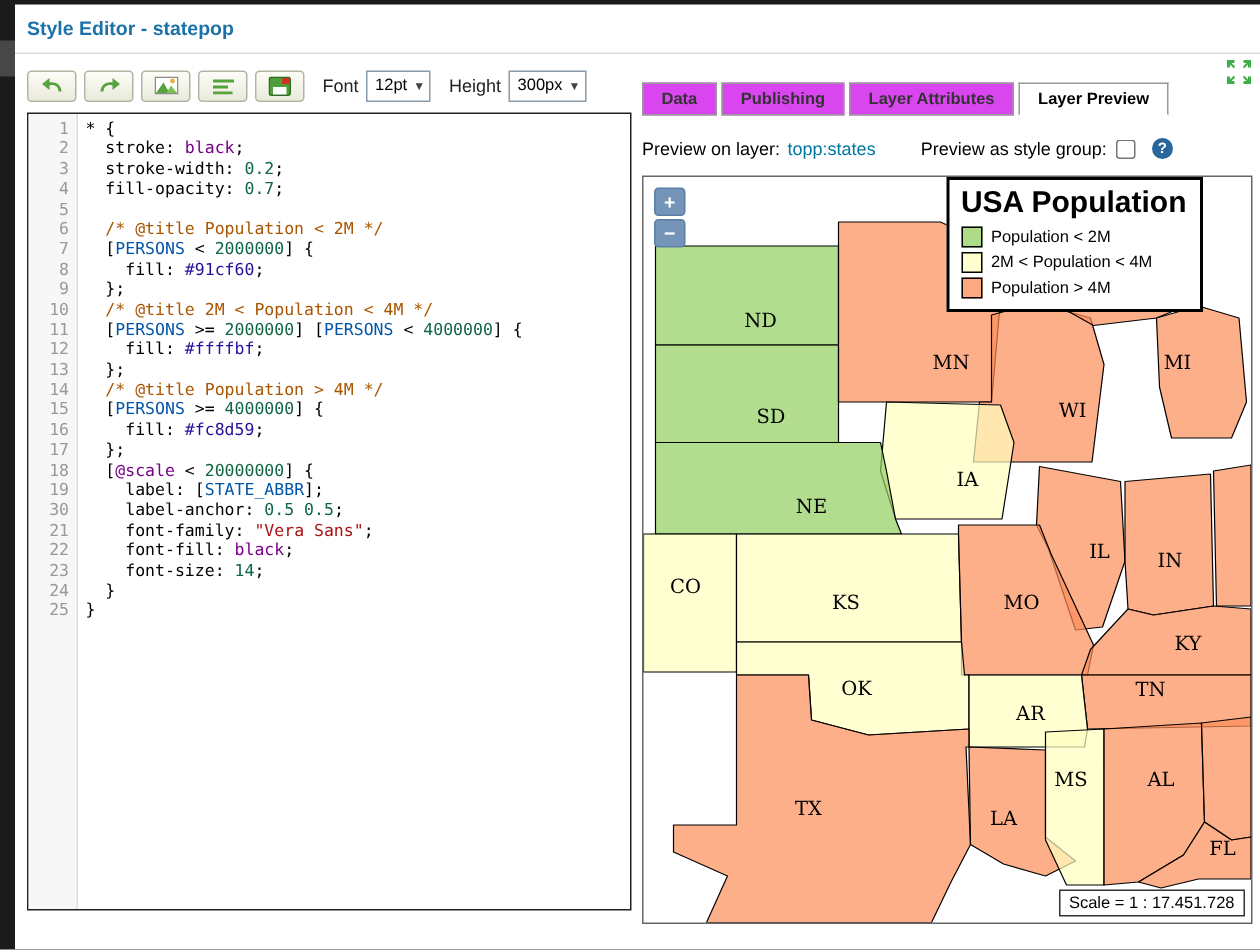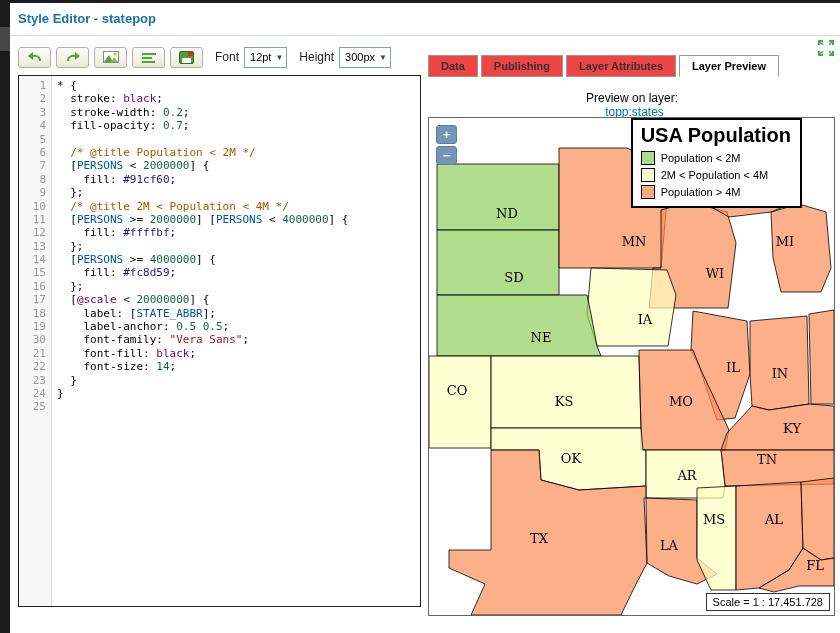--- a/index.html
+++ b/index.html
@@ -29,23 +29,23 @@
   .code{flex:1;font-family:"DejaVu Sans Mono",monospace;font-size:11px;color:#000;
         padding:3px 0 0 5px;cursor:text;}
   .code-line{height:13.4px;white-space:pre;}
   .t-com{color:#aa5500;margin-top:20px;} .t-kw{color:#770088;} .t-num{color:#116644;}
   .t-atom{color:#221199;} .t-attr{color:#0055aa;} .t-def{color:#770088;} .t-str{color:#aa1111;}
 
   
   .right-panel{position:absolute;left:428px;top:55px;width:408px;}
   .tabs{display:flex;gap:3px;align-items:flex-end;}
   .tab{height:22px;padding:0 12px;display:flex;align-items:center;font-size:11px;font-weight:bold;
-       color:#333;background:#ef4444;border:1px solid #999;cursor:pointer;box-sizing:border-box;}
+       color:#333;background:#d946ef;border:1px solid #999;cursor:pointer;box-sizing:border-box;}
   .tab.active{background:#fff;color:#000;border-bottom-color:#fff;}
-  .preview-row{margin-top:14px;display:flex;align-items:center;font-size:12px;height:16px;flex-direction:column;}
+  .preview-row{margin-top:14px;display:flex;align-items:center;font-size:12px;height:16px;}
   .layer-link{color:#0076a1;margin-left:5px;cursor:pointer;}
   .group-label{margin-left:30px;}
   .group-checkbox{margin-left:6px;width:13px;height:13px;}
   .help-icon{margin-left:8px;width:14px;height:14px;border-radius:50%;background:#27679b;color:#fff;
              font-size:10px;font-weight:bold;display:flex;align-items:center;justify-content:center;cursor:pointer;}
 
   .map-box{position:relative;margin-top:10px;width:405px;height:497px;border:1px solid #666;background:#fff;}
   .map-box svg.map{position:absolute;left:0;top:0;}
   .state-label{font-family:"DejaVu Serif",serif;font-size:13px;fill:#000;}
   .legend{position:absolute;top:0;right:32px;background:#fff;border:2px solid #000;padding:4px 9px 7px 8px;}
@@ -152,20 +152,21 @@
           <div class="code-line"><span>  fill-opacity: </span><span class="t-num">0.7</span><span>;</span></div>
           <div class="code-line"><span></span></div>
           <div class="code-line"><span class="t-com">  /* @title Population &lt; 2M */</span></div>
           <div class="code-line"><span>  [</span><span class="t-attr">PERSONS</span><span> &lt; </span><span class="t-num">2000000</span><span>] {</span></div>
           <div class="code-line"><span>    fill: </span><span class="t-atom">#91cf60</span><span>;</span></div>
           <div class="code-line"><span>  };</span></div>
           <div class="code-line"><span class="t-com">  /* @title 2M &lt; Population &lt; 4M */</span></div>
           <div class="code-line"><span>  [</span><span class="t-attr">PERSONS</span><span> &gt;= </span><span class="t-num">2000000</span><span>] [</span><span class="t-attr">PERSONS</span><span> &lt; </span><span class="t-num">4000000</span><span>] {</span></div>
           <div class="code-line"><span>    fill: </span><span class="t-atom">#ffffbf</span><span>;</span></div>
           <div class="code-line"><span>  };</span></div>
+          <div class="code-line"><span class="t-com">  /* @title Population &gt; 4M */</span></div>
           <div class="code-line"><span>  [</span><span class="t-attr">PERSONS</span><span> &gt;= </span><span class="t-num">4000000</span><span>] {</span></div>
           <div class="code-line"><span>    fill: </span><span class="t-atom">#fc8d59</span><span>;</span></div>
           <div class="code-line"><span>  };</span></div>
           <div class="code-line"><span>  [</span><span class="t-def">@scale</span><span> &lt; </span><span class="t-num">20000000</span><span>] {</span></div>
           <div class="code-line"><span>    label: [</span><span class="t-attr">STATE_ABBR</span><span>];</span></div>
           <div class="code-line"><span>    label-anchor: </span><span class="t-num">0.5</span><span> </span><span class="t-num">0.5</span><span>;</span></div>
           <div class="code-line"><span>    font-family: </span><span class="t-str">"Vera Sans"</span><span>;</span></div>
           <div class="code-line"><span>    font-fill: </span><span class="t-kw">black</span><span>;</span></div>
           <div class="code-line"><span>    font-size: </span><span class="t-num">14</span><span>;</span></div>
           <div class="code-line"><span>  }</span></div>

